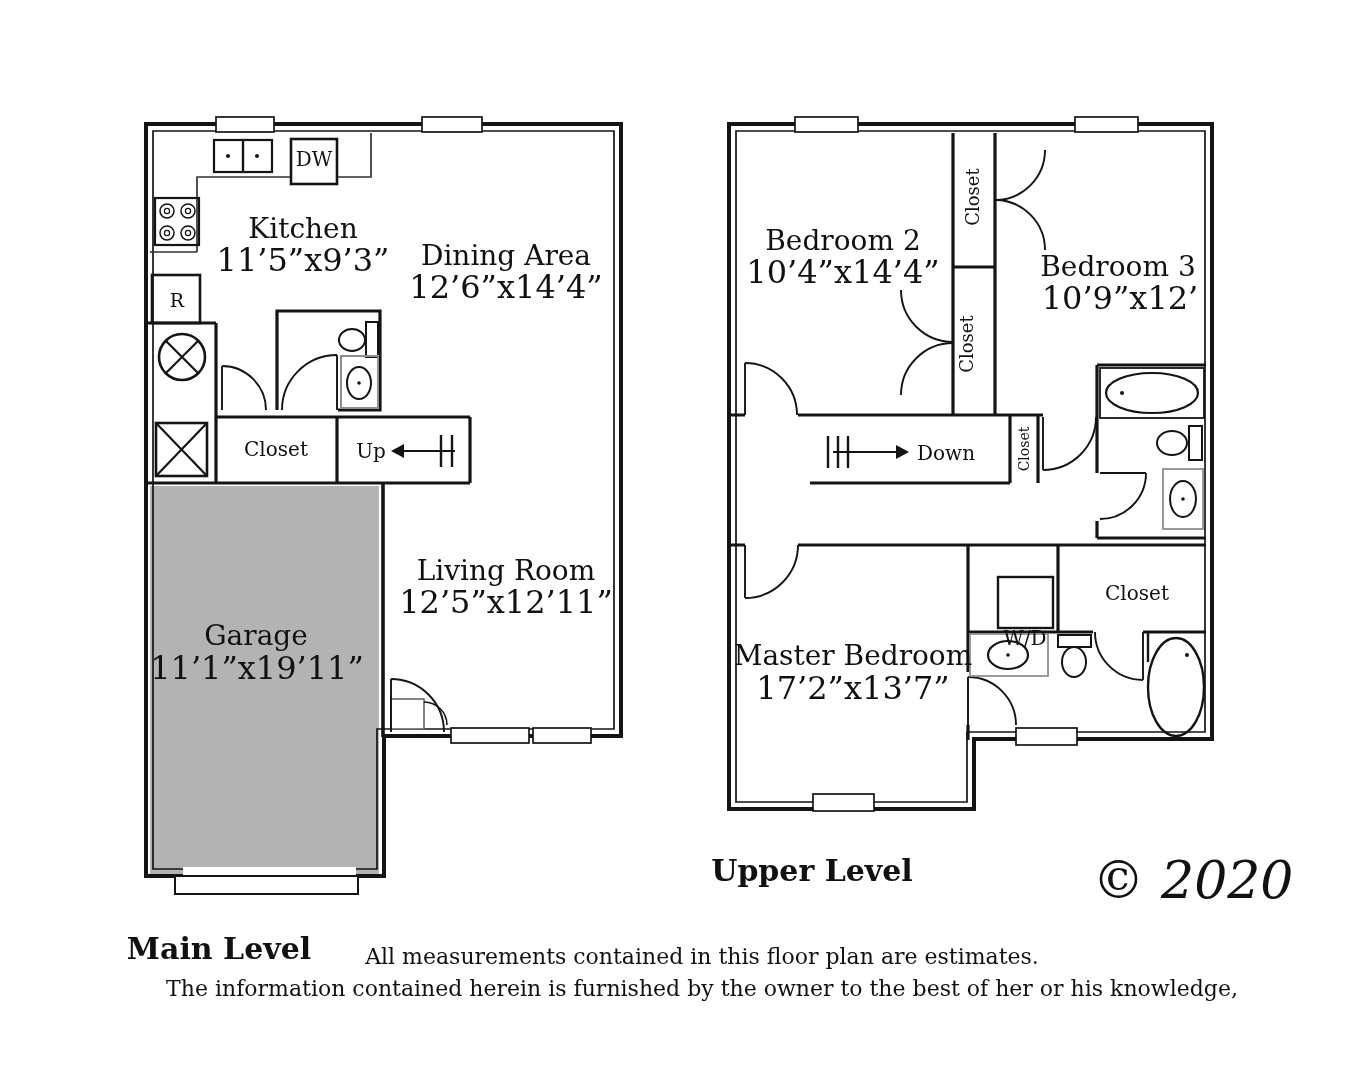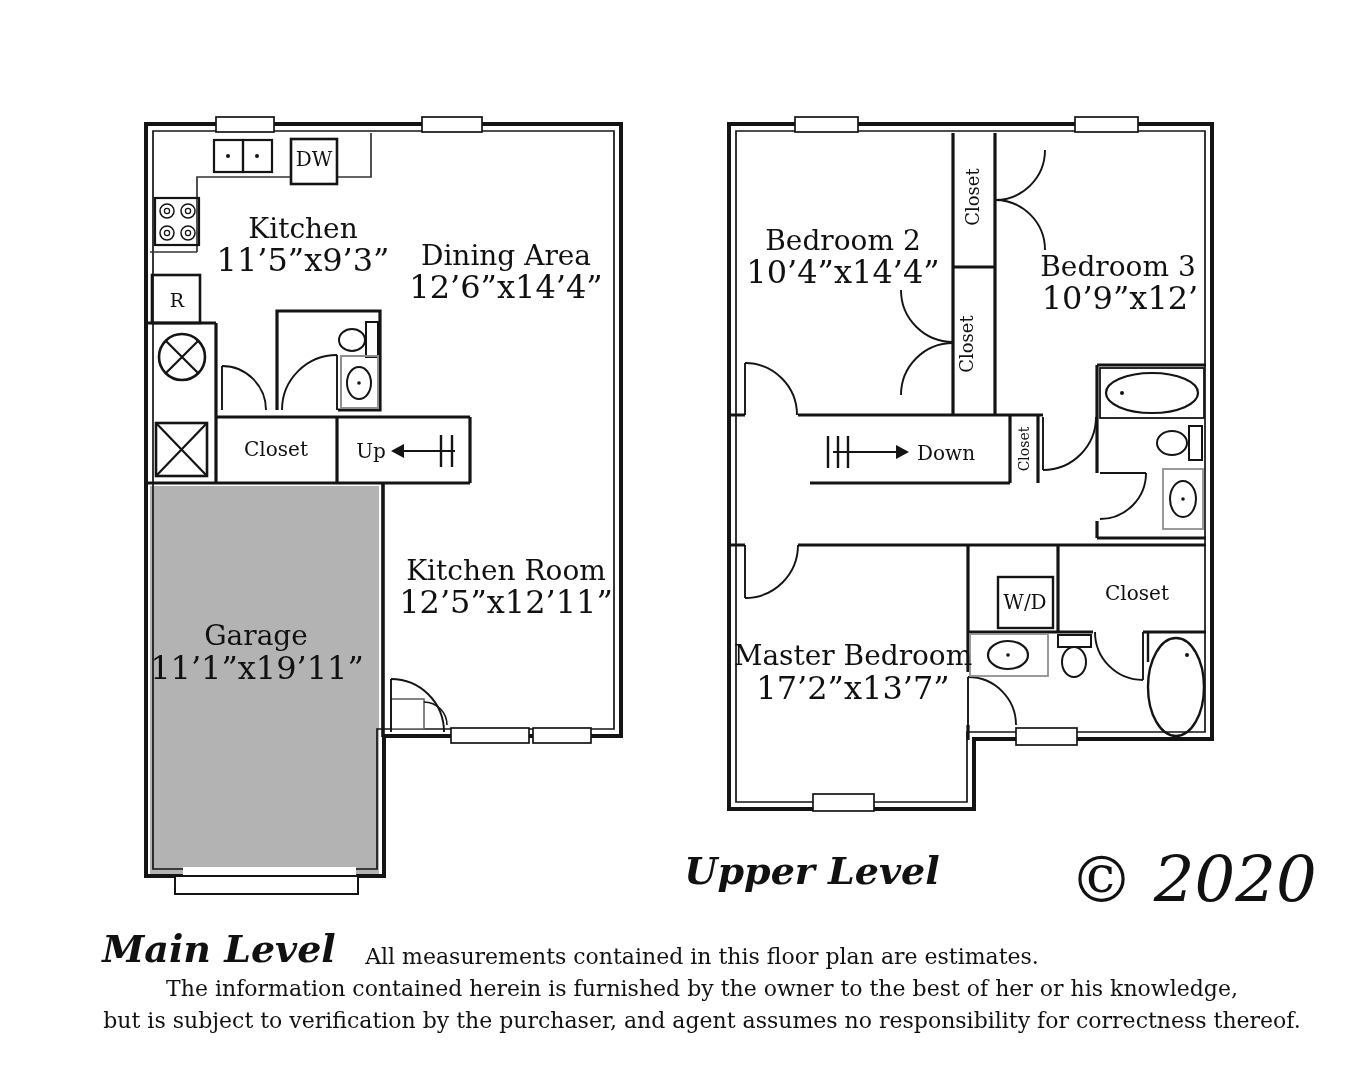--- a/index.html
+++ b/index.html
@@ -7,22 +7,22 @@
          font-family:"DejaVu Serif", serif;color:#111;}
   .stage svg{position:absolute;left:0;top:0;}
   .lbl{position:absolute;transform:translate(-50%,-50%);white-space:nowrap;line-height:1;}
   .room-name{font-size:28px;}
   .room-dims{font-size:32px;}
   .label-md{font-size:20px;}
   .label-sm{font-size:20px;}
   .label-r{font-size:19px;}
   .vert{transform:translate(-50%,-50%) rotate(-90deg);font-size:18px;}
   .vert-sm{transform:translate(-50%,-50%) rotate(-90deg);font-size:14px;}
-  .level-title{font-size:38px;font-style:italic;font-weight:bold;}
-  .copyright{font-size:64px;font-style:italic;}
+  .level-title{font-size:30px;font-weight:bold;}
+  .copyright{font-size:52px;font-style:italic;}
   .disclaimer{font-size:22px;}
   path,rect.wall,line{vector-effect:non-scaling-stroke;}
 </style>
 </head>
 <body>
 
 <div class="stage">
 
 <svg width="1355" height="1080" viewBox="0 0 1355 1080" fill="none" stroke="#141414" stroke-linecap="butt">
 
@@ -179,42 +179,41 @@
       <ellipse cx="1176" cy="687" rx="28" ry="49" stroke-width="2.4"></ellipse>
       <circle cx="1187" cy="655" r="2" fill="#141414" stroke="none"></circle>
     </g>
   </g>
 </svg>
 
 <div class="lbl room-name" style="left:303px;top:229px">Kitchen</div>
 <div class="lbl room-dims" style="left:303px;top:260px">11’5”x9’3”</div>
 <div class="lbl room-name" style="left:506px;top:256px">Dining Area</div>
 <div class="lbl room-dims" style="left:506px;top:287px">12’6”x14’4”</div>
-<div class="lbl room-name" style="left:506px;top:571px">Kitchen Room</div>
+<div class="lbl room-name" style="left:506px;top:571px">Living Room</div>
 <div class="lbl room-dims" style="left:506px;top:602px">12’5”x12’11”</div>
 <div class="lbl room-name" style="left:256px;top:636px">Garage</div>
 <div class="lbl room-dims" style="left:257px;top:668px">11’1”x19’11”</div>
 <div class="lbl label-md" style="left:276px;top:449px">Closet</div>
 <div class="lbl label-md" style="left:371px;top:451px">Up</div>
 <div class="lbl label-sm" style="left:314px;top:159px">DW</div>
 <div class="lbl label-r" style="left:177px;top:300px">R</div>
 <div class="lbl level-title" style="left:219px;top:949px">Main Level</div>
 
 <div class="lbl room-name" style="left:843px;top:241px">Bedroom 2</div>
 <div class="lbl room-dims" style="left:843px;top:272px">10’4”x14’4”</div>
 <div class="lbl room-name" style="left:1118px;top:267px">Bedroom 3</div>
 <div class="lbl room-dims" style="left:1120px;top:298px">10’9”x12’</div>
 <div class="lbl room-name" style="left:853px;top:656px">Master Bedroom</div>
 <div class="lbl room-dims" style="left:853px;top:688px">17’2”x13’7”</div>
 <div class="lbl vert" style="left:973px;top:197px">Closet</div>
 <div class="lbl vert" style="left:967px;top:344px">Closet</div>
 <div class="lbl vert-sm" style="left:1024px;top:449px">Closet</div>
 <div class="lbl label-md" style="left:946px;top:453px">Down</div>
-<div class="lbl label-sm" style="left:1025px;top:602px">W/D</div>
+<div class="lbl label-sm" style="left:1025px;top:638px">W/D</div>
 <div class="lbl label-md" style="left:1137px;top:593px">Closet</div>
 <div class="lbl level-title" style="left:812px;top:871px">Upper Level</div>
 
 <div class="lbl copyright" style="left:1193px;top:880px">© 2020</div>
 <div class="lbl disclaimer" style="left:702px;top:957px">All measurements contained in this floor plan are estimates.</div>
 <div class="lbl disclaimer" style="left:702px;top:989px">The information contained herein is furnished by the owner to the best of her or his knowledge,</div>
-<div class="lbl disclaimer" style="left:702px;top:1021px">but is subject to verification by the purchaser, and agent assumes no responsibility for correctness thereof.</div>
 
 </div>
 
 </body></html>

